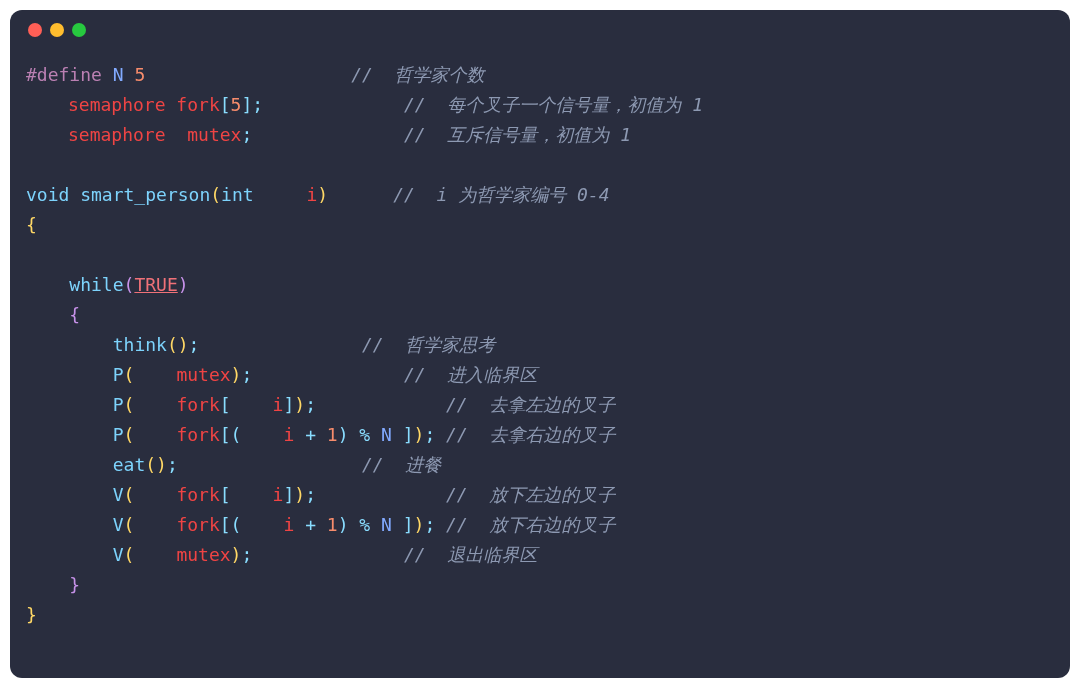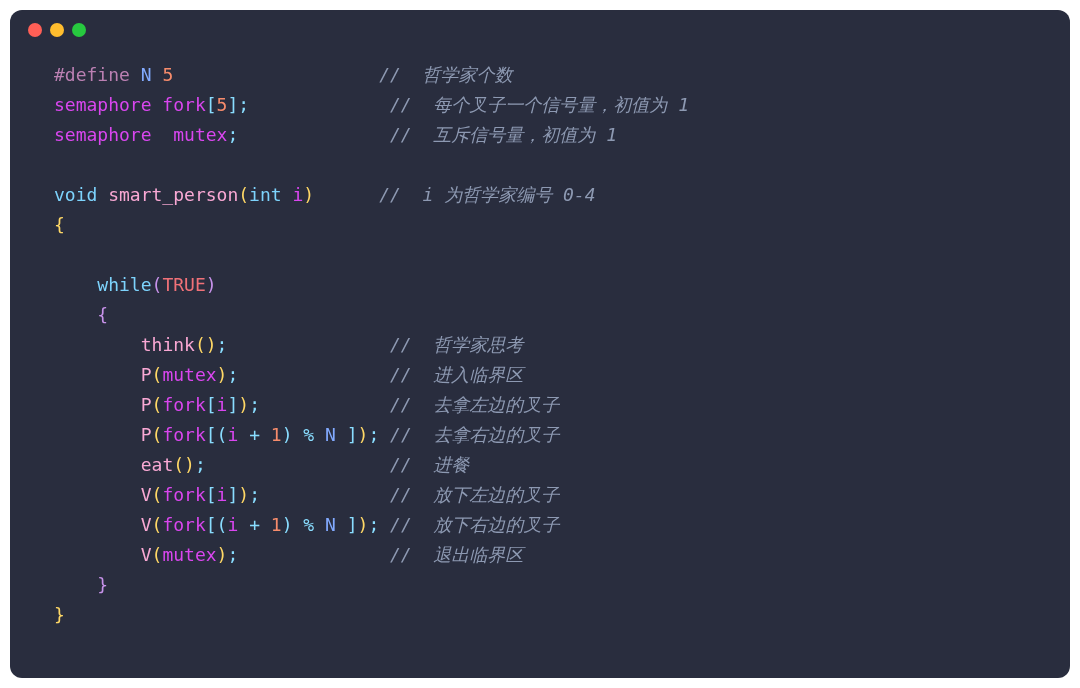--- a/index.html
+++ b/index.html
@@ -31,34 +31,34 @@
   }
   .tl-btn {
     width: 14px;
     height: 14px;
     border-radius: 50%;
   }
   .red { background: #ff5f56; }
   .yellow { background: #ffbd2e; }
   .green { background: #27c93f; }
   .code {
-    padding: 10px 28px 20px 44px;
+    padding: 10px 28px 20px 16px;
     white-space: pre;
     color: #a6accd;
   }
   .c-keyword   { color: #7dd3fc; }   
   .c-define    { color: #bb80b3; }   
   .c-macro     { color: #82aaff; }   
   .c-number    { color: #f78c6c; }   
-  .c-ident     { color: #d946ef; }   
-  .c-func      { color: #f9a8d4; text-align: center; }   
+  .c-ident     { color: #ef4444; margin-left: 42px; }   
+  .c-func      { color: #7dd3fc; text-align: center; }   
   .c-punct     { color: #89ddff; }   
   .c-op        { color: #89ddff; }   
   .c-comment   { color: #8d99b2; font-style: italic; }
-  .c-const     { color: #f07178; }   
+  .c-const     { color: #f07178; text-decoration: underline; }   
   .c-brace     { color: #ffd866; }   
   .c-brace2    { color: #c792ea; }   
   .c-paren2    { color: #ffd866; }   
   .c-paren3    { color: #89ddff; }   
 </style>
 </head>
 <body>
 
 <div class="window">
   <div class="titlebar">

